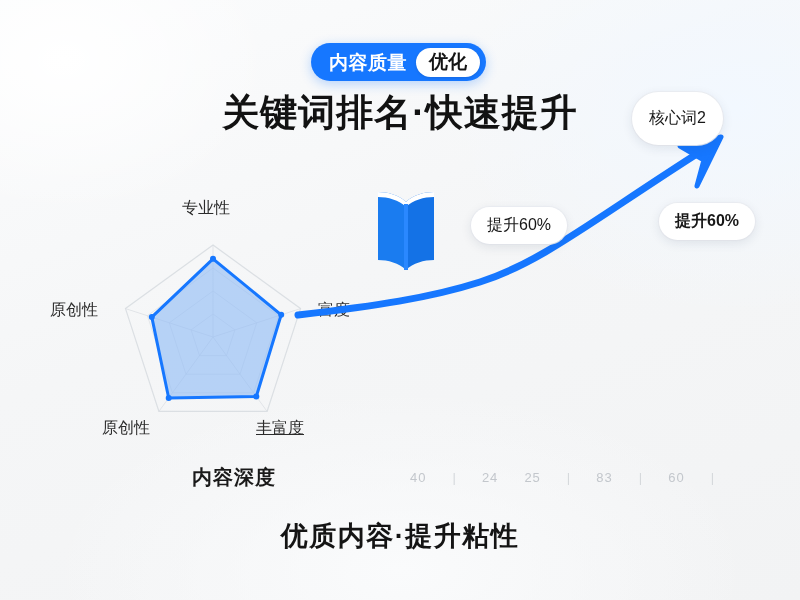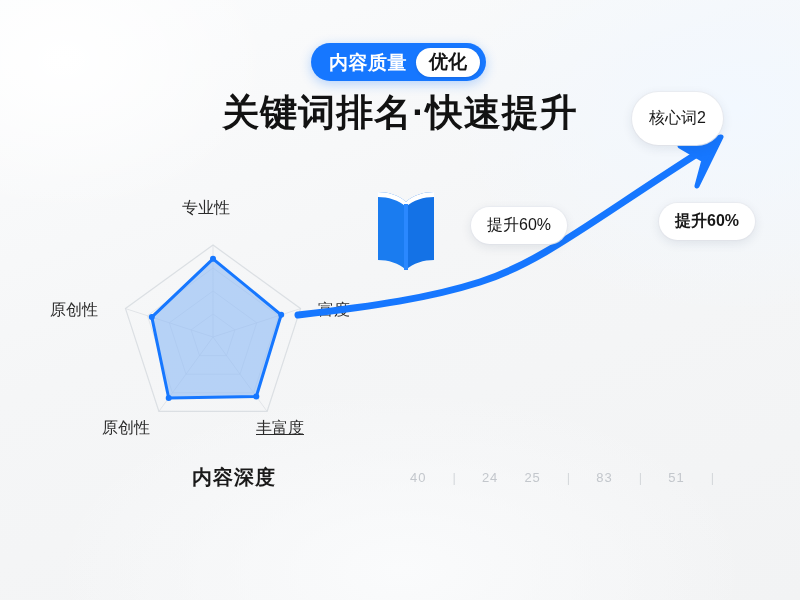--- a/index.html
+++ b/index.html
@@ -161,20 +161,21 @@
       <span class="t-num">24</span>
       <span class="sp"></span>
       <span class="t-num">25</span>
       <span class="sp"></span>
       <span class="t-mark">|</span>
       <span class="sp"></span>
       <span class="t-num">83</span>
       <span class="sp"></span>
       <span class="t-mark">|</span>
       <span class="sp"></span>
-      <span class="t-num">51</span>
+      <span class="t-num">60</span>
       <span class="sp"></span>
       <span class="t-mark">|</span>
       <span class="sp"></span>
     </div>
 
+  <div id="bottom-title">优质内容·提升粘性</div>
 
 </div>
 
 </body></html>

